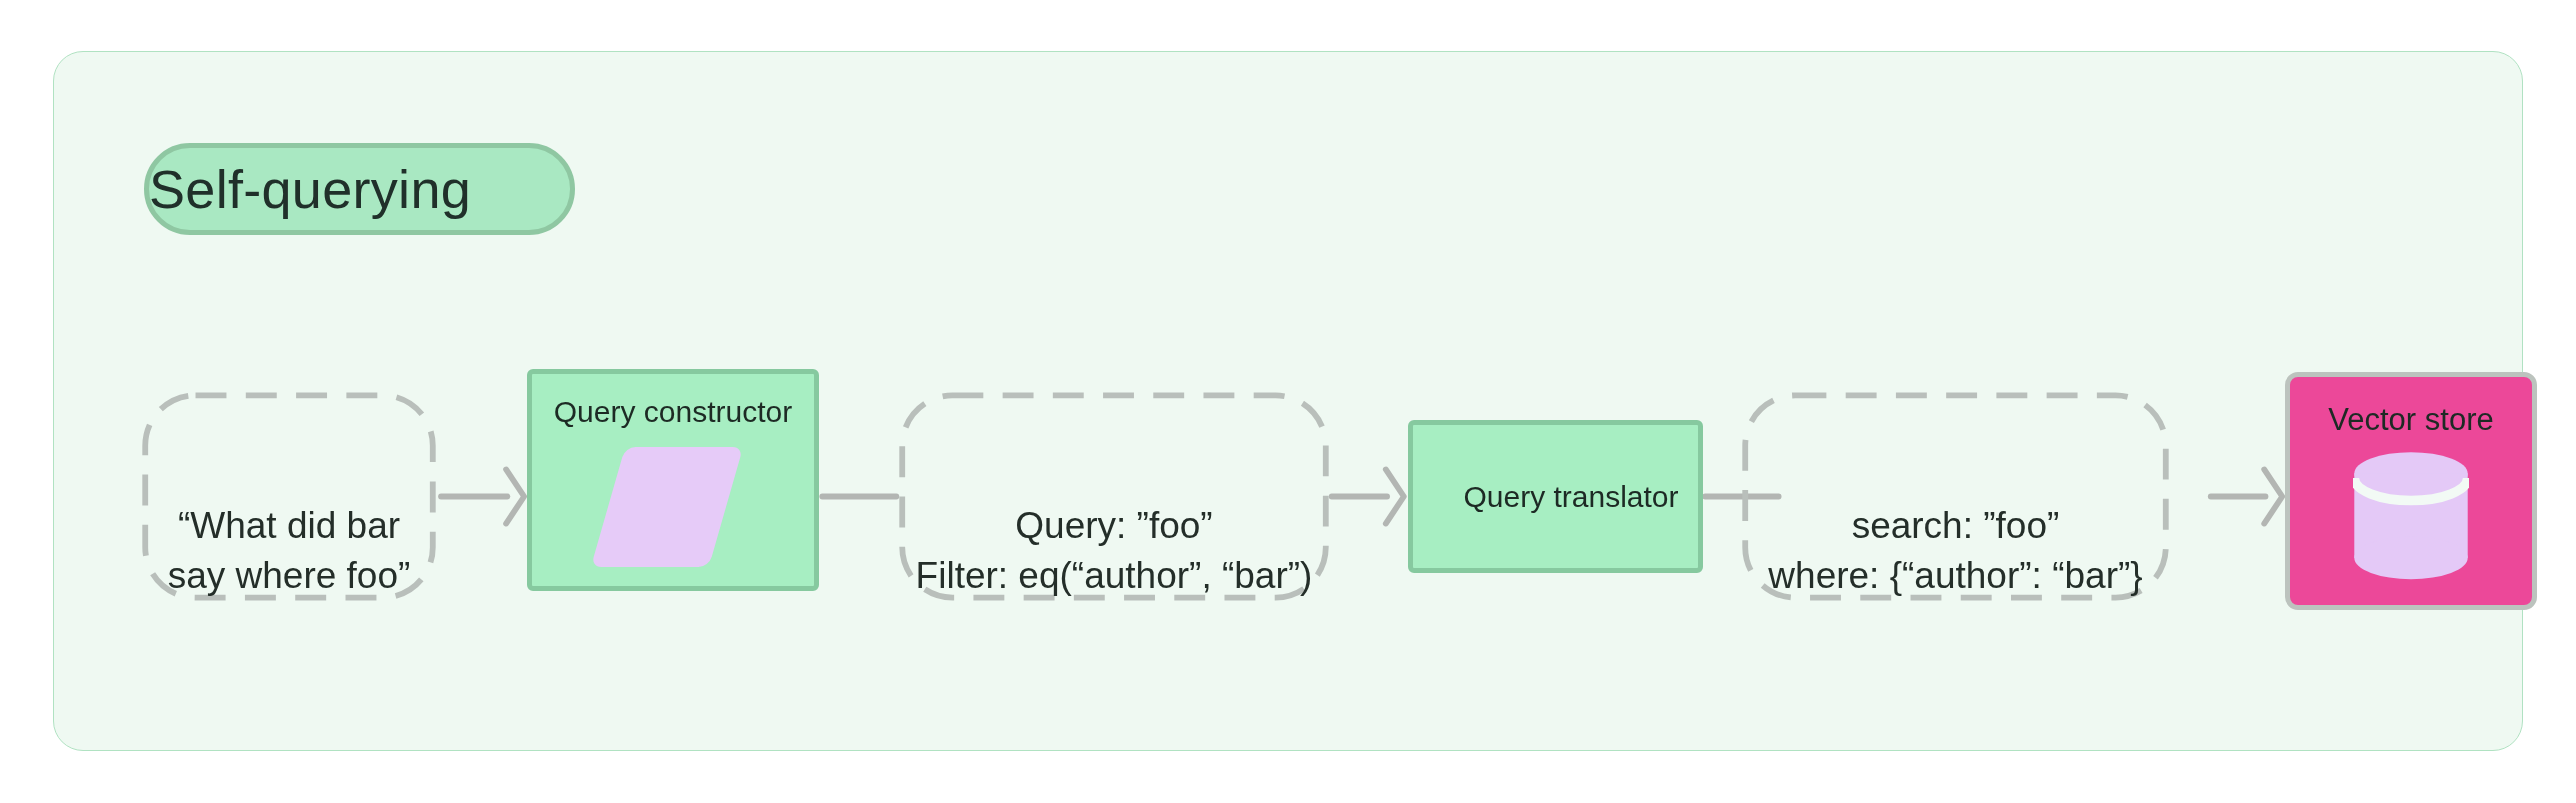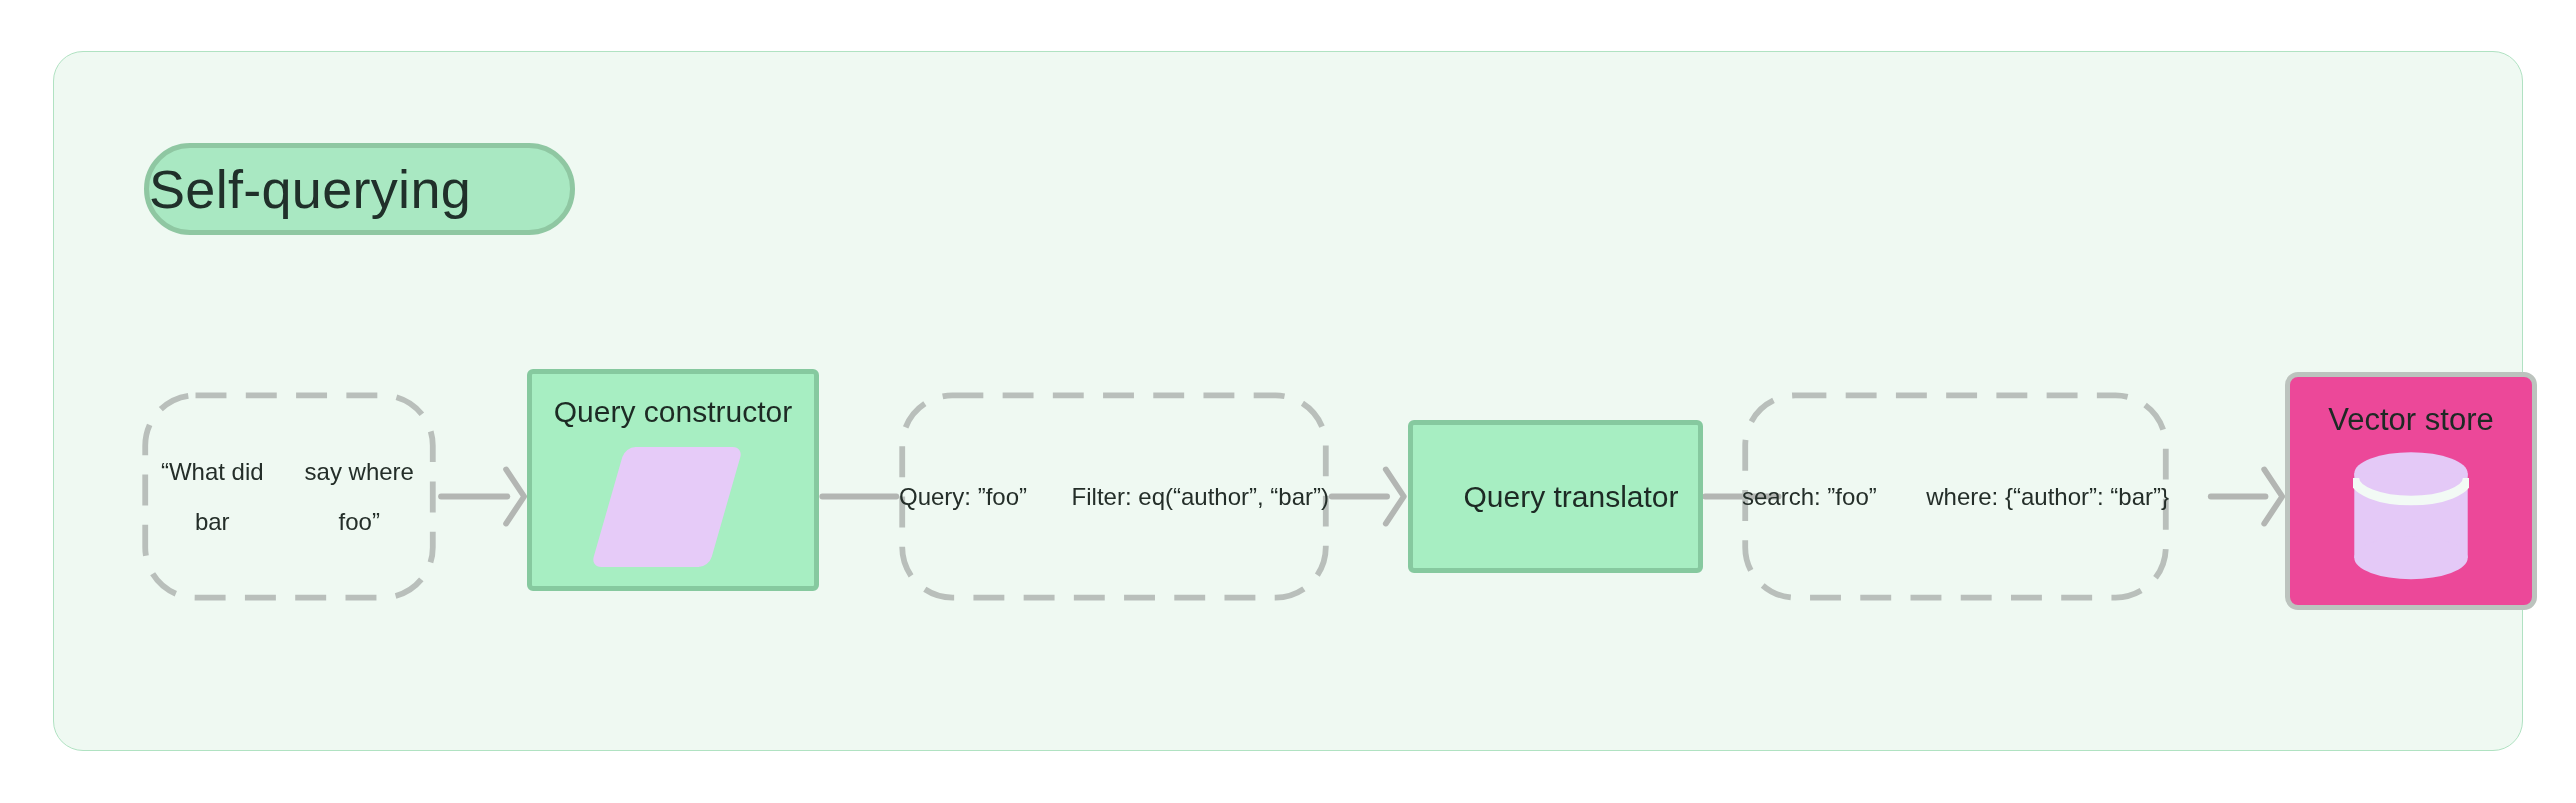--- a/index.html
+++ b/index.html
@@ -48,24 +48,24 @@
   .node { position: absolute; box-sizing: border-box; }
   .dashed-node .dash-border { position: absolute; left: 0; top: 0; }
   .dash-border rect {
     fill: none;
     stroke: #b9bfbb;
     stroke-width: 9;
     stroke-dasharray: 48 30;
   }
   .dashed-node .node-text {
     position: absolute; inset: 0;
-    display: flex; flex-direction: row;
-    align-items: center; justify-content: space-between;
+    display: flex; flex-direction: column;
+    align-items: center; justify-content: flex-end;
     text-align: center;
-    font-size: 24px;
+    font-size: 37px;
     line-height: 50px;
     color: #242e29;
   }
   .green-node {
     background: #a7eec2;
     border: 5.8px solid #86c99f;
     border-radius: 6px;
   }
   #node-constructor .green-label {
     position: absolute;

